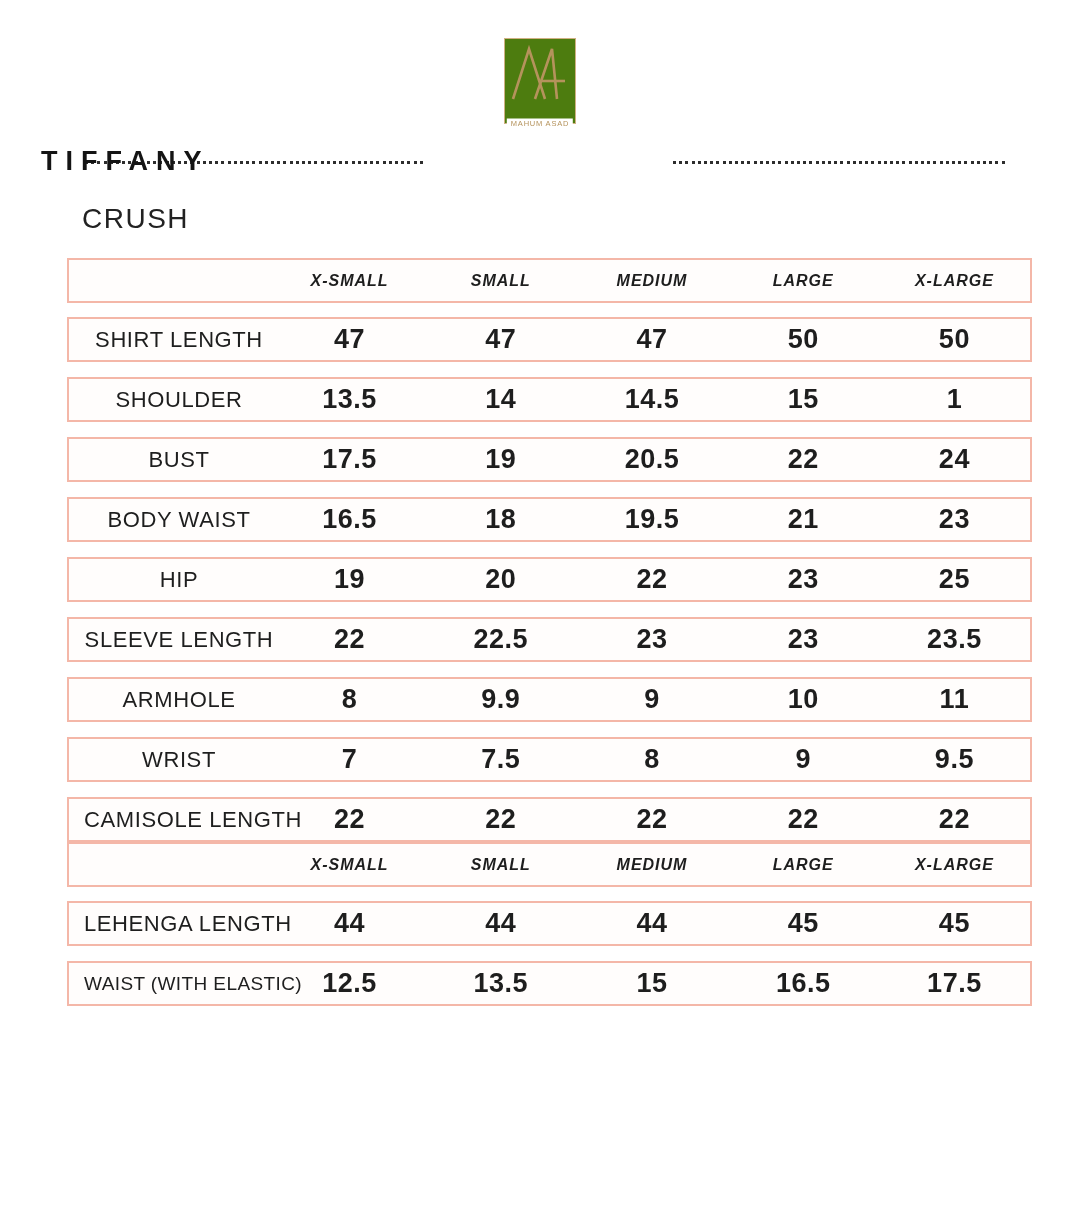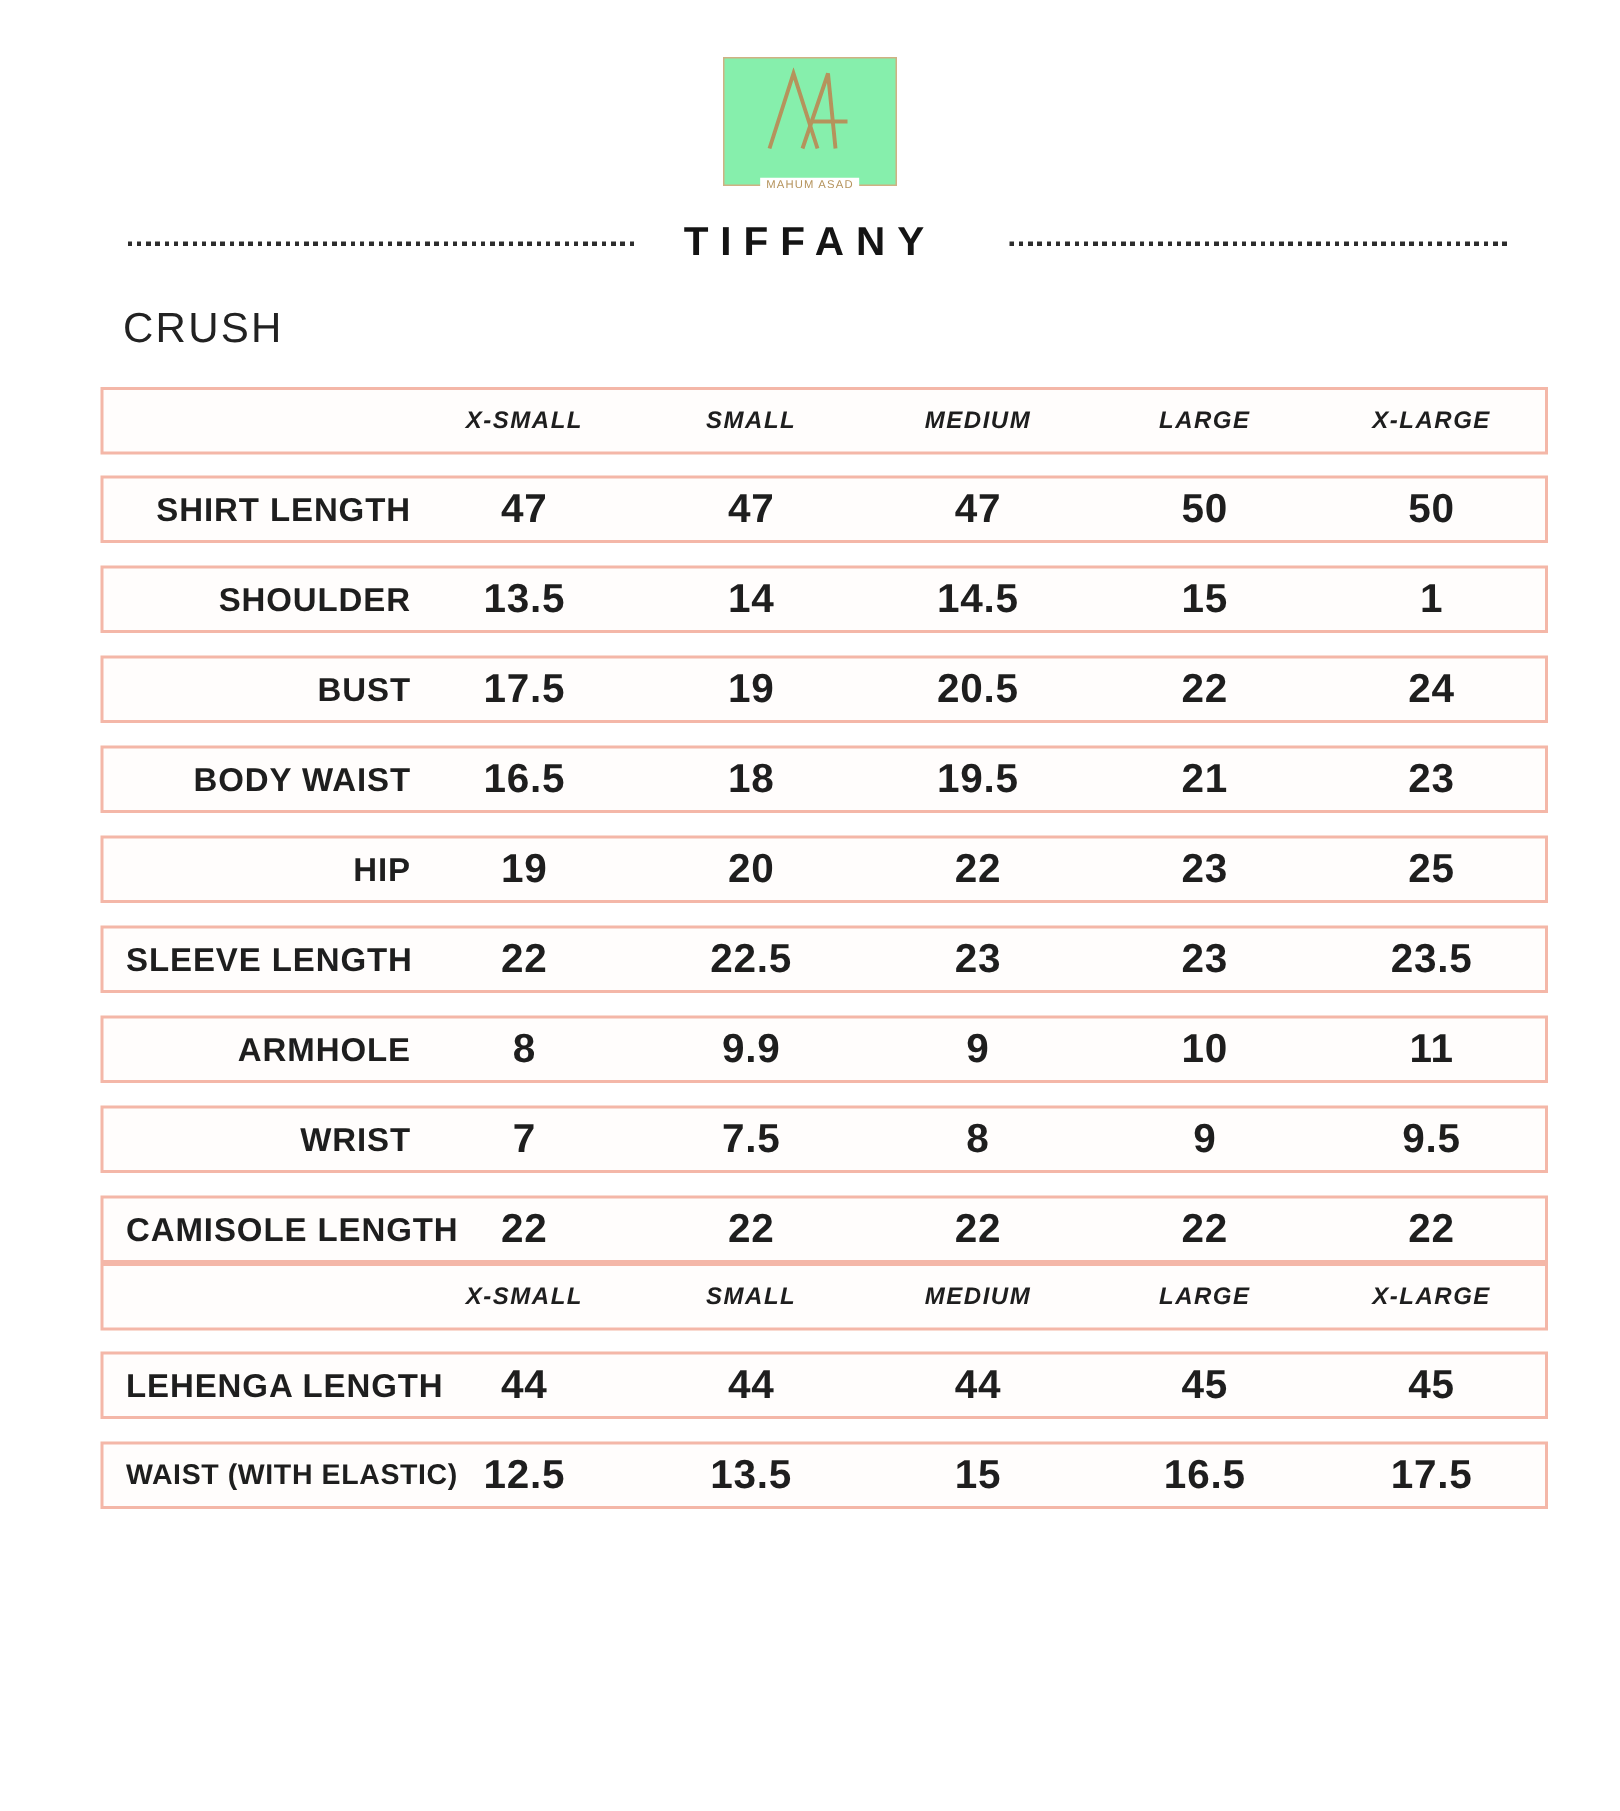--- a/index.html
+++ b/index.html
@@ -8,50 +8,50 @@
     --ink:#1e1e1e;
     --rowbg:#fffdfc;
   }
   *{box-sizing:border-box;margin:0;padding:0;}
   html,body{width:1080px;height:1207px;background:#ffffff;overflow:hidden;}
   body{font-family:"Liberation Sans","DejaVu Sans",sans-serif;color:var(--ink);}
   .page{position:relative;width:1080px;height:1207px;background:#fff;}
 
   
   .logo{position:absolute;top:38px;left:50%;transform:translateX(-50%);
-        width:116px;height:86px;border:1.5px solid #cfb183;background:#86efac;}
+        width:72px;height:86px;border:1.5px solid #cfb183;background:#4d7c0f;}
   .logo svg{display:block;margin:6px auto 0;}
   .logo-name{position:absolute;left:50%;bottom:0;transform:translate(-50%,50%);
         background:#fff;padding:0 4px;white-space:nowrap;
         font-size:7.5px;letter-spacing:.8px;color:var(--gold);font-weight:500;}
 
   
   .dotline{position:absolute;top:161px;height:3px;
         background:repeating-linear-gradient(90deg,#2d2d2d 0 3px,transparent 3px 6.2px);}
   .dotline.left{left:85px;width:340px;}
   .dotline.right{left:673px;width:334px;}
-  .product-title{position:absolute;top:146px;left:0;right:0;text-align:center;
-        font-size:27px;font-weight:600;letter-spacing:8px;color:#141414;}
+  .product-title{position:absolute;top:146px;left:0;right:0;
+        font-size:27px;font-weight:600;letter-spacing:8px;color:#141414;padding-left:41px;}
 
   
   #sections{position:absolute;top:258px;left:67px;width:965px;}
   .section-heading{font-size:28px;font-weight:500;letter-spacing:1.5px;color:#222;}
   .heading-shirt{position:absolute;top:203px;left:82px;
         font-size:28px;font-weight:500;letter-spacing:1.5px;color:#222;}
   section + section .section-heading{margin:21px 0 15px 2px;}
 
   .trow{display:grid;grid-template-columns:205px repeat(5,1fr);
         align-items:center;border:2px solid var(--border);background:var(--rowbg);}
   .thead{height:45px;margin-bottom:14px;}
   .drow{height:45px;margin-bottom:15px;}
   .drow:last-child{margin-bottom:0;}
 
   .cell{text-align:center;line-height:1;}
   .col-head{font-style:italic;font-weight:600;font-size:16px;letter-spacing:1px;}
-  .label-cell{text-align:right;padding-left:15px;font-size:22px;font-weight:700;
+  .label-cell{text-align:center;padding-left:15px;font-size:22px;font-weight:400;
         letter-spacing:.6px;white-space:nowrap;}
   .label-cell.small{font-size:19px;letter-spacing:.4px;}
   .value-cell{font-size:27px;font-weight:700;letter-spacing:.5px;}
 </style>
 </head>
 <body>
 
 <div class="page">
 
   <div class="logo">

